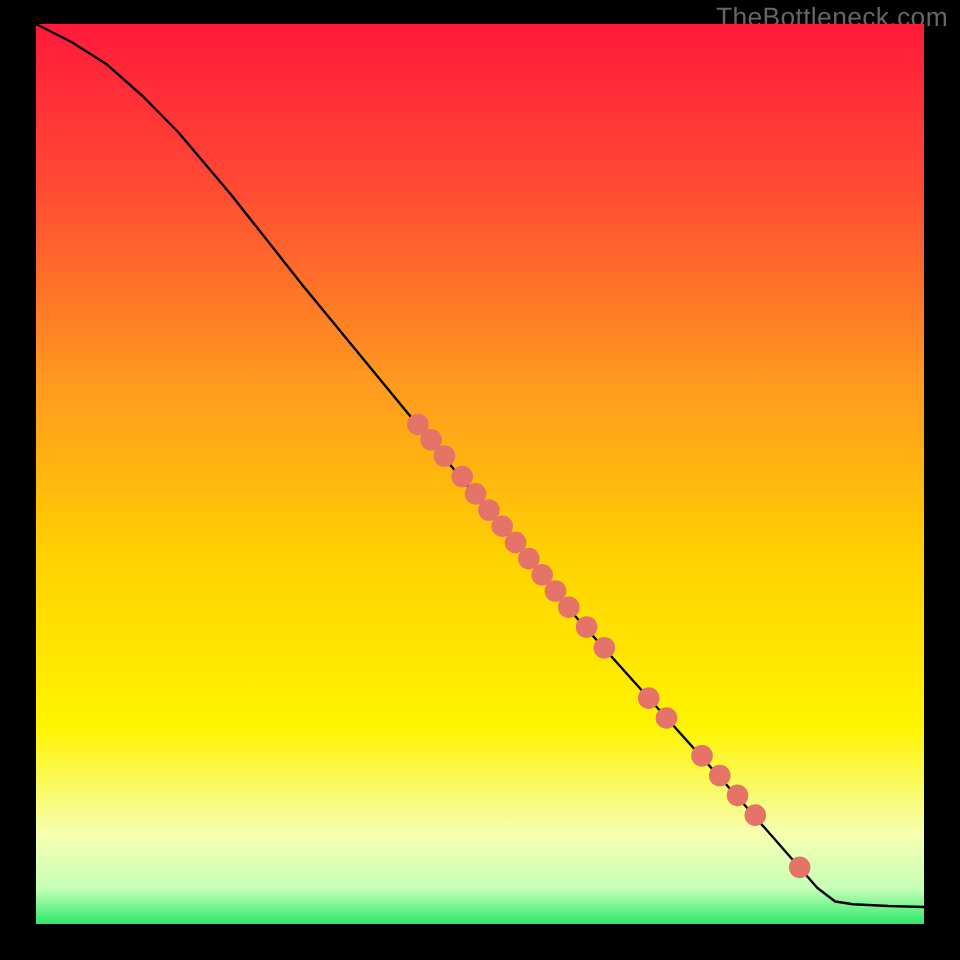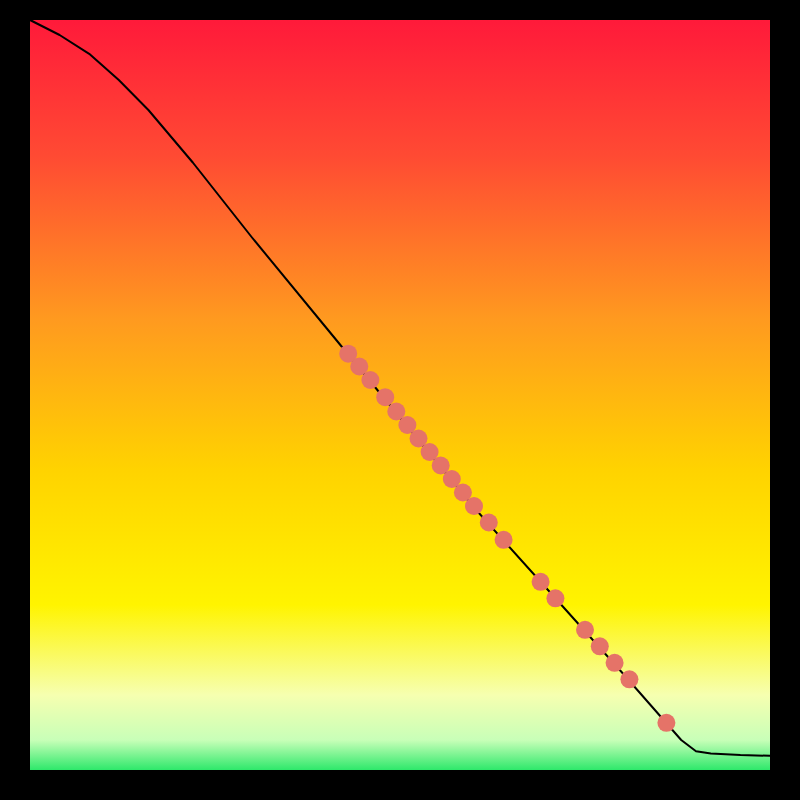--- a/index.html
+++ b/index.html
@@ -33,20 +33,21 @@
     font-size: 22px;
     font-weight: 500;
     letter-spacing: 0.3px;
     user-select: none;
   }
 </style>
 </head>
 <body>
 <div class="frame">
 
+  <div class="watermark">TheBottleneck.com</div>
 
   <svg class="plot" viewBox="0 0 740 750" width="740" height="750" preserveAspectRatio="none">
     <defs>
       <linearGradient id="bg" x1="0" y1="0" x2="0" y2="1">
         <stop id="g0" offset="0%" stop-color="#ff1a3a"></stop>
         <stop id="g1" offset="18%" stop-color="#ff4a33"></stop>
         <stop id="g2" offset="40%" stop-color="#ff9a1f"></stop>
         <stop id="g3" offset="60%" stop-color="#ffd300"></stop>
         <stop id="g4" offset="78%" stop-color="#fff400"></stop>
         <stop id="g5" offset="90%" stop-color="#f6ffb0"></stop>

